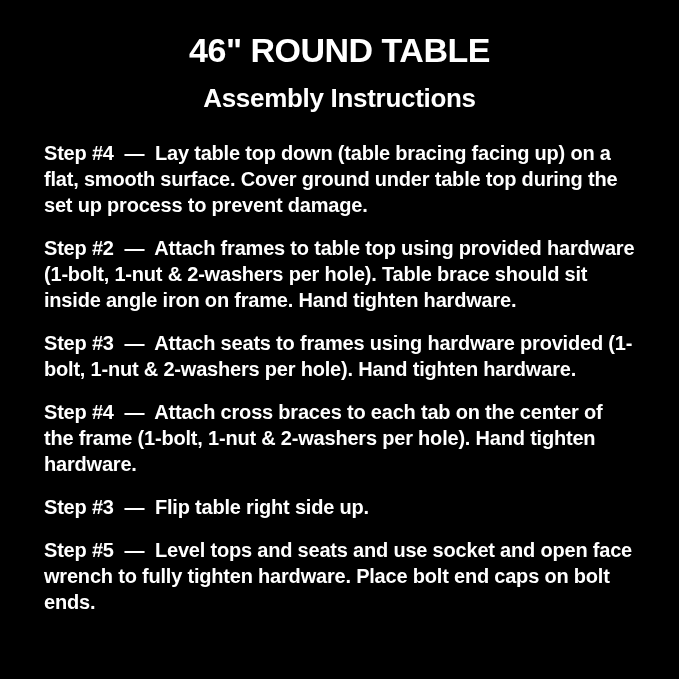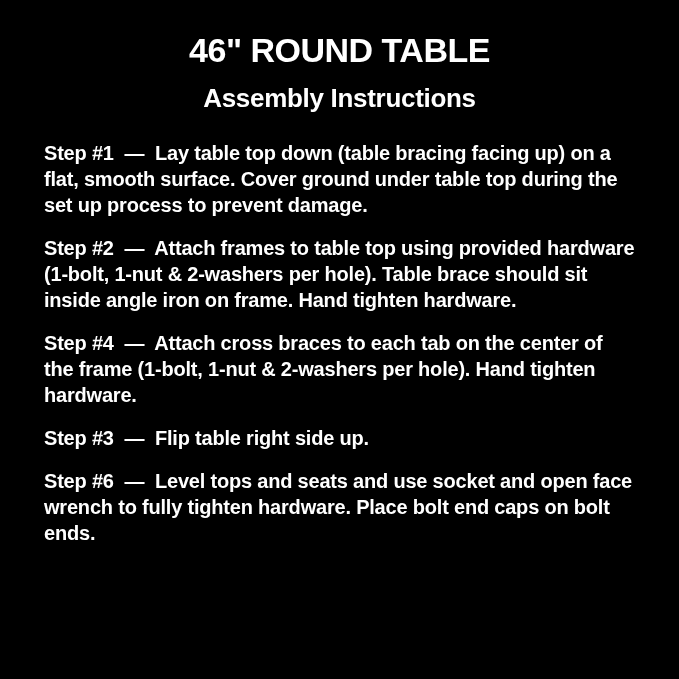--- a/index.html
+++ b/index.html
@@ -51,19 +51,20 @@
 </style>
 </head>
 <body>
 
 <div class="page">
   <div class="header">
     <h1 class="title">46" ROUND TABLE</h1>
     <h2 class="subtitle">Assembly Instructions</h2>
   </div>
   <div class="steps">
-    <p class="step">Step #1  —  Lay table top down (table bracing facing up) on a flat, smooth surface. Cover ground under table top during the set up process to prevent damage.</p>
+    <p class="step">Step #4  —  Lay table top down (table bracing facing up) on a flat, smooth surface. Cover ground under table top during the set up process to prevent damage.</p>
     <p class="step">Step #2  —  Attach frames to table top using provided hardware (1-bolt, 1-nut &amp; 2-washers per hole). Table brace should sit inside angle iron on frame. Hand tighten hardware.</p>
+    <p class="step">Step #3  —  Attach seats to frames using hardware provided (1-bolt, 1-nut &amp; 2-washers per hole). Hand tighten hardware.</p>
     <p class="step">Step #4  —  Attach cross braces to each tab on the center of the frame (1-bolt, 1-nut &amp; 2-washers per hole). Hand tighten hardware.</p>
     <p class="step">Step #3  —  Flip table right side up.</p>
-    <p class="step">Step #6  —  Level tops and seats and use socket and open face wrench to fully tighten hardware. Place bolt end caps on bolt ends.</p>
+    <p class="step">Step #5  —  Level tops and seats and use socket and open face wrench to fully tighten hardware. Place bolt end caps on bolt ends.</p>
   </div>
 </div>
 
 </body></html>

